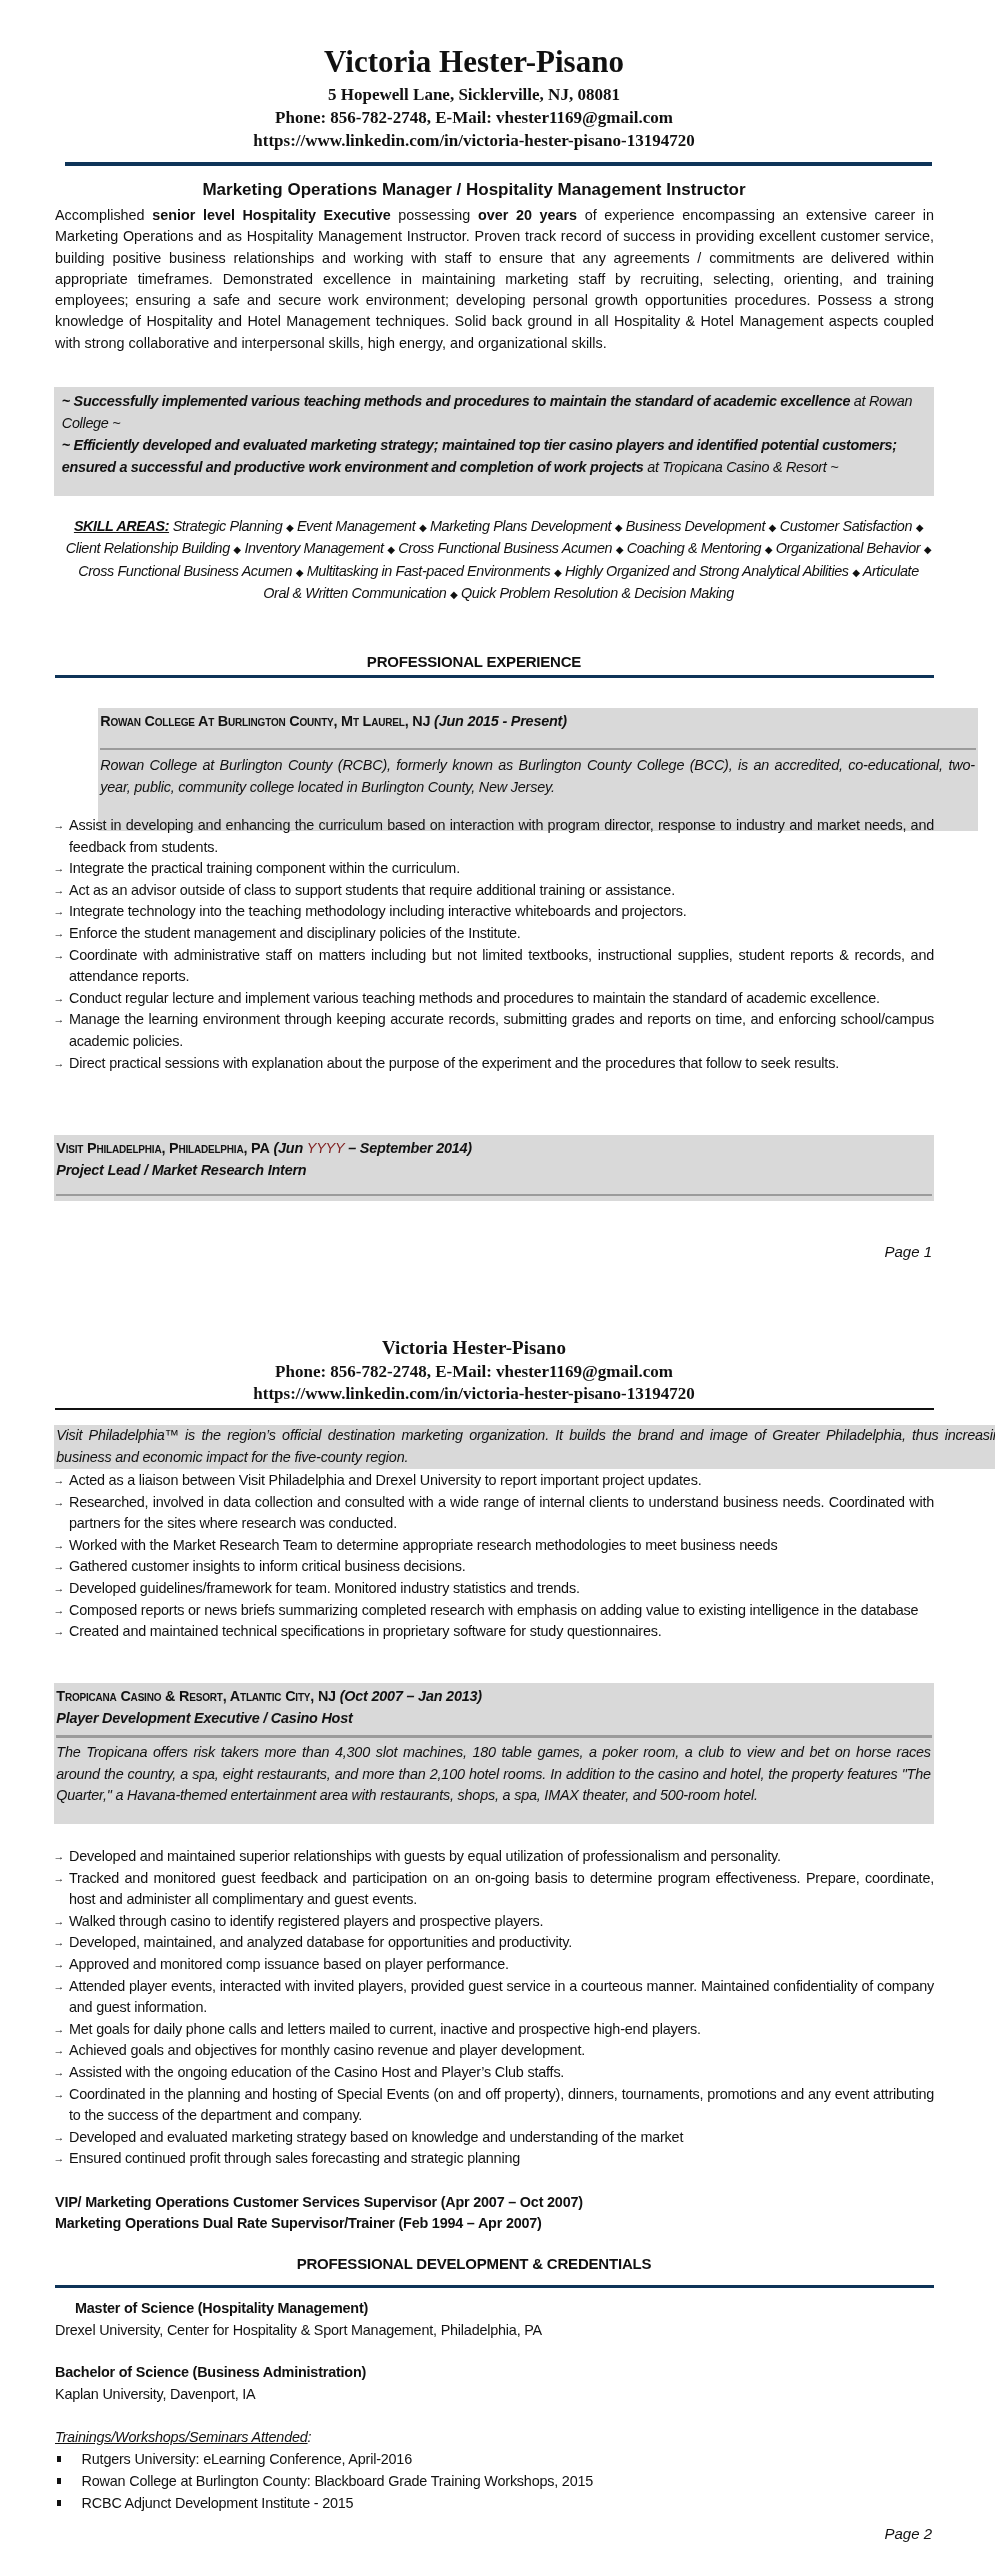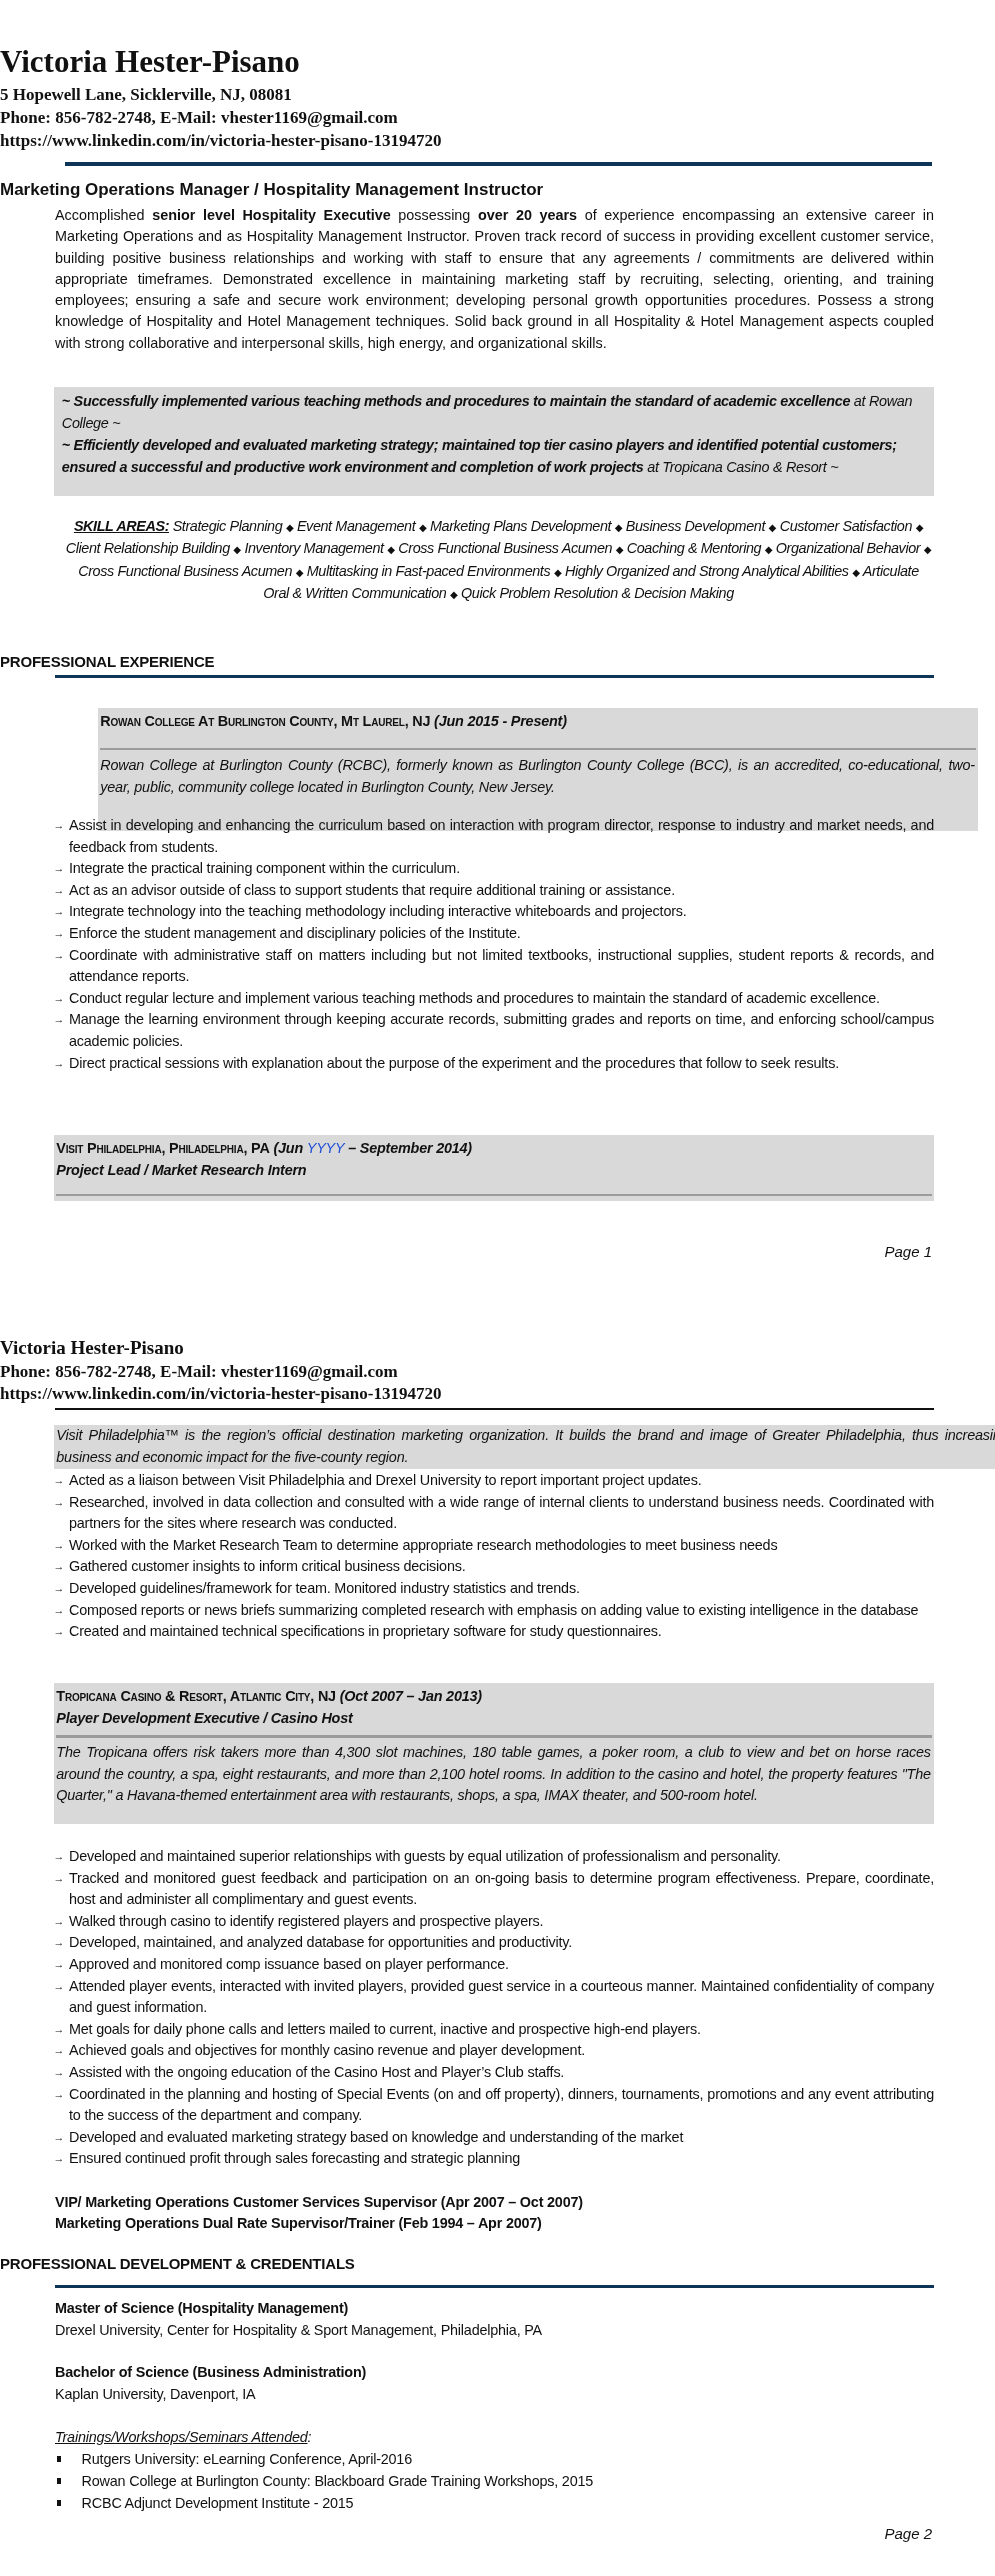--- a/index.html
+++ b/index.html
@@ -1,20 +1,20 @@
 <!DOCTYPE html>
 <html style="font-size:12.5px"><head>
 <meta charset="utf-8">
 <style>
   * { box-sizing: border-box; margin: 0; padding: 0; }
   html, body { width: 996px; height: 2576px; background: #ffffff; }
   body { position: relative; font-family: "Liberation Sans", sans-serif; color: #111; overflow: hidden; }
   .abs { position: absolute; }
   .serif { font-family: "Liberation Serif", serif; }
-  .center { left: 0; width: 948px; }
+  .center { text-align: center; left: 0; width: 948px; }
   .content { left: 55px; width: 879px; }
 
   .name1 { top: 45px; font-size: 31px; font-weight: bold; line-height: 34px; }
   .hdr-line { font-size: 17px; font-weight: bold; line-height: 22px; }
   .rule-navy { left: 65px; width: 867px; height: 3.9px; background: #0e3458; }
   .rule-black { left: 55px; width: 879px; height: 1.6px; background: #111; }
 
   .job-title { top: 179px; font-size: 17px; font-weight: bold; line-height: 22px; }
   .summary { top: 205px; font-size: 14.4px; line-height: 21.3px; text-align: justify; }
   .summary b { font-weight: bold; }
@@ -23,21 +23,21 @@
   .highlight b { font-weight: bold; }
 
   .skills { left: 64px; width: 869px; text-align: center; font-style: italic; font-size: 14.4px; line-height: 21.4px; letter-spacing: -0.4px; }
   .skills .lbl { font-weight: bold; text-decoration: underline; font-style: italic; }
 
   .section-head { font-size: 15px; font-weight: bold; line-height: 19px; letter-spacing: -0.2px; }
 
   .jobbox { left: 54px; width: 880px; background: #d9d9d9; font-size: 14.4px; line-height: 21.5px; padding: 3.1px 1.6px 0 2.3px; letter-spacing: -0.2px; }
   .jobbox .company { font-weight: bold; font-variant: small-caps; }
   .jobbox .dates { font-weight: bold; font-style: italic; }
-  .jobbox .dates .ph { color: #1d4ed8; font-weight: normal; }
+  .jobbox .dates .ph { color: #7f1d1d; font-weight: normal; }
   .jobbox .role { font-weight: bold; font-style: italic; }
   .jobbox .sep { height: 2.3px; background: #9b9b9b; margin: 15.6px 0 4.7px 0; width: 876px; }
   .jobbox .desc { font-style: italic; text-align: justify; padding-right: 1.6px; padding-bottom: 3.1px; }
 
   .descbox { left: 54px; width: 956px; background: #d9d9d9; font-size: 14.4px; line-height: 21.5px; font-style: italic; text-align: justify; padding: 0 1.6px 0 2.3px; letter-spacing: -0.2px; }
 
   ul.arrows { list-style: none; left: 55px; width: 879px; font-size: 14.4px; line-height: 21.6px; letter-spacing: -0.2px; }
   ul.arrows li { position: relative; padding-left: 14px; text-align: justify; margin-left: 0; }
   ul.arrows li .bullet { position: absolute; left: -1.6px; top: 0; font-size: 11px; }
   ul.arrows li .txt { display: block; padding-left: 0; }
@@ -221,21 +221,21 @@
       <span class="txt">Ensured continued profit through sales forecasting and strategic planning</span>
     </li>
   </ul>
 
 <div class="abs content bold-line" style="top:2192px;">VIP/ Marketing Operations Customer Services Supervisor (Apr 2007 – Oct 2007)</div>
 <div class="abs content bold-line" style="top:2213px;">Marketing Operations Dual Rate Supervisor/Trainer (Feb 1994 – Apr 2007)</div>
 
 <div class="abs center section-head" style="top:2254px;">PROFESSIONAL DEVELOPMENT &amp; CREDENTIALS</div>
 <div class="abs rule-navy" style="top:2285px; left:55px; width:879px; height:3.1px;"></div>
 
-<div class="abs content edu-degree" style="top:2298px;">Master of Science (Hospitality Management)</div>
+<div class="abs content edu-degree" style="top:2298px;margin-left:20px;">Master of Science (Hospitality Management)</div>
 <div class="abs content edu-school" style="top:2320px;">Drexel University, Center for Hospitality &amp; Sport Management, Philadelphia, PA</div>
 <div class="abs content edu-degree" style="top:2362px;">Bachelor of Science (Business Administration)</div>
 <div class="abs content edu-school" style="top:2384px;">Kaplan University, Davenport, IA</div>
 
 <div class="abs content" style="top:2427px; font-size:14.4px; line-height:21px;"><span class="train-head">Trainings/Workshops/Seminars Attended</span><span style="font-style:italic;">:</span></div>
 <ul class="abs squares" style="top:2448px;">
   <li><span class="sq"></span><span>Rutgers University: eLearning Conference, April-2016</span></li>
   <li><span class="sq"></span><span>Rowan College at Burlington County: Blackboard Grade Training Workshops, 2015</span></li>
   <li><span class="sq"></span><span>RCBC Adjunct Development Institute - 2015</span></li>
 </ul>

